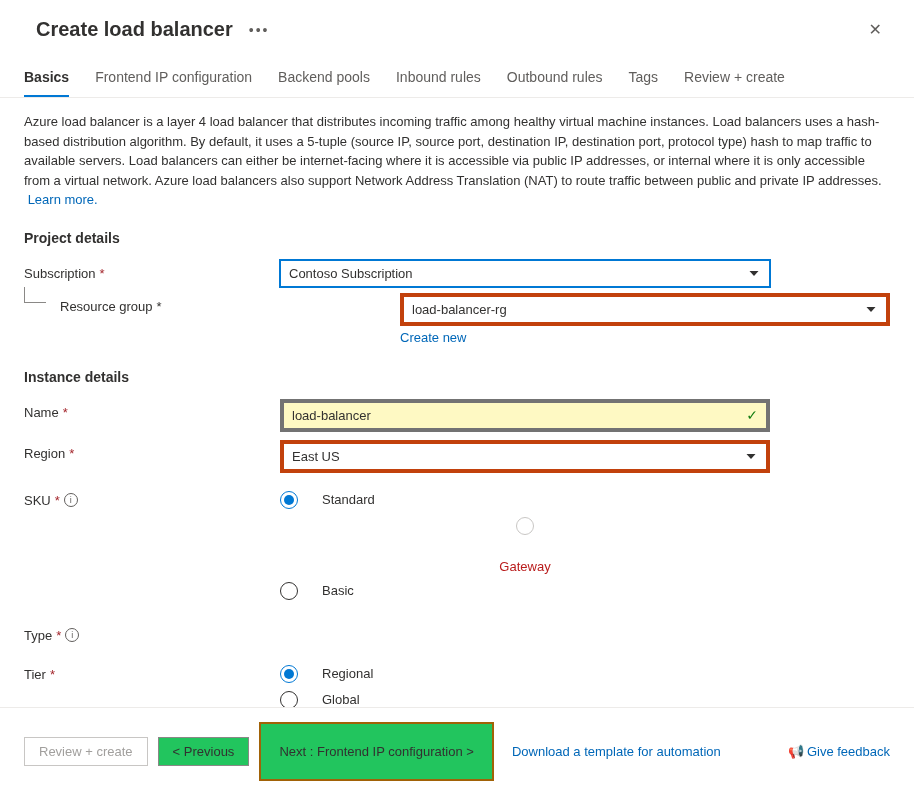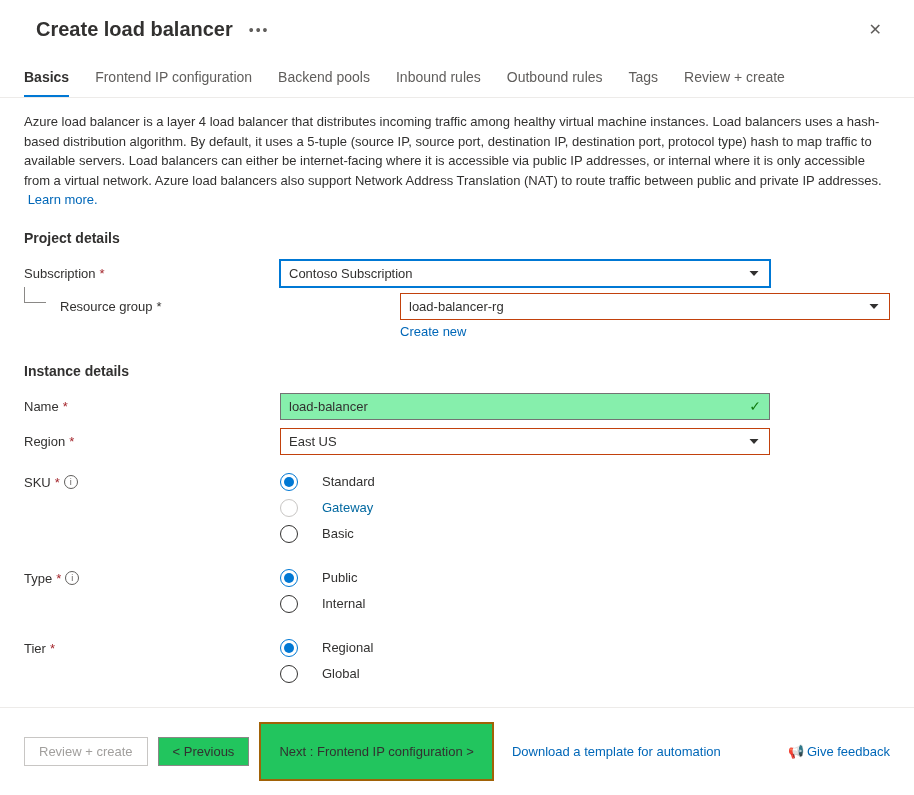--- a/index.html
+++ b/index.html
@@ -96,21 +96,21 @@
     justify-content: center;
     width: 14px; height: 14px;
     border: 1px solid #605e5c;
     border-radius: 50%;
     font-size: 9px;
     color: #605e5c;
   }
   .field-col { flex: 1; max-width: 490px; }
   .dropdown, .text-input {
     width: 100%;
-    border: 1px solid #c2410c;
+    border: 4px solid #c2410c;
     padding: 5px 28px 5px 8px;
     font-size: 13px;
     font-family: inherit;
     background: #fff;
     position: relative;
     display: flex;
     align-items: center;
     cursor: pointer;
   }
   .dropdown.focused { border: 1px solid #0078d4; outline: 1px solid #0078d4; }
@@ -119,22 +119,22 @@
     position: absolute;
     right: 10px;
     width: 0; height: 0;
     border-left: 5px solid transparent;
     border-right: 5px solid transparent;
     border-top: 5px solid #323130;
     transform: scaleX(0.9);
   }
   .text-input {
     padding-right: 28px;
-    background: #86efac;
-    border: 1px solid #737373;
+    background: #fef9c3;
+    border: 4px solid #737373;
   }
   .text-input .check {
     position: absolute;
     right: 8px;
     color: #107c10;
     font-size: 14px;
   }
   .indent-line {
     width: 256px;
     display:flex;
@@ -157,21 +157,21 @@
     margin-top: 4px;
   }
   .radio-group { }
   .radio-row {
     display: flex;
     align-items: center;
     gap: 24px;
     padding: 4px 0;
     cursor: pointer;
   }
-  .radio-row.disabled { color: #0369a1; cursor: default; }
+  .radio-row.disabled { color: #b91c1c; cursor: default; flex-direction: column; }
   .radio-circle {
     width: 18px; height: 18px;
     border-radius: 50%;
     border: 1px solid #323130;
     display: inline-flex;
     align-items: center;
     justify-content: center;
   }
   .radio-row.disabled .radio-circle { border-color: #c8c6c4; }
   .radio-circle.selected {
@@ -330,30 +330,20 @@
       </div>
     </div>
   </div>
 
   <div class="form-row" style="margin-top:18px;">
     <div class="label-col">
       <span>Type</span>
         <span class="req">*</span>
       <span class="info-icon">i</span>
     </div>
-    <div class="field-col radio-group">
-      <div class="radio-row">
-        <span class="radio-circle selected"></span>
-        <span>Public</span>
-      </div>
-      <div class="radio-row">
-        <span class="radio-circle"></span>
-        <span>Internal</span>
-      </div>
-    </div>
   </div>
 
   <div class="form-row" style="margin-top:18px;">
     <div class="label-col">
       <span>Tier</span>
         <span class="req">*</span>
     </div>
     <div class="field-col radio-group">
       <div class="radio-row">
         <span class="radio-circle selected"></span>

